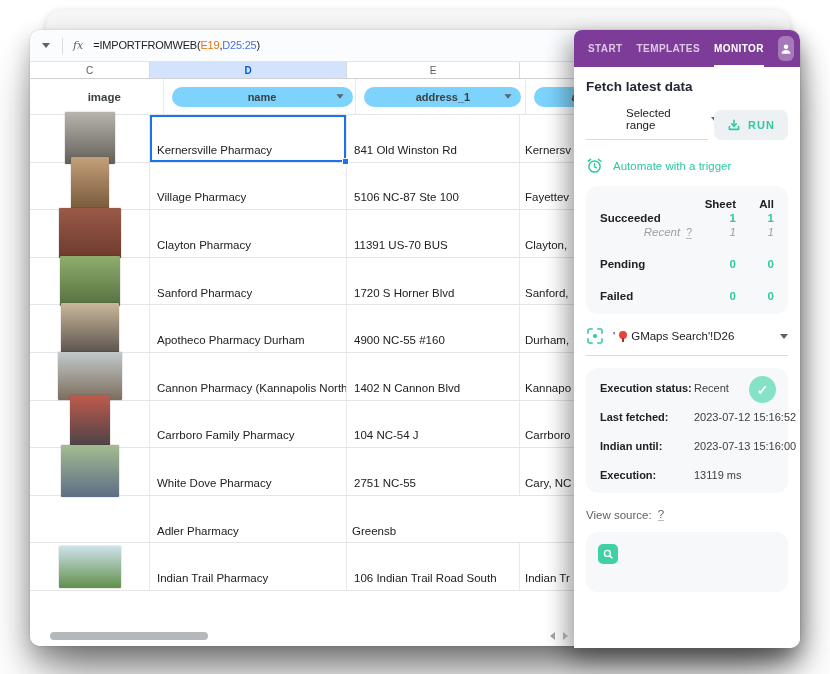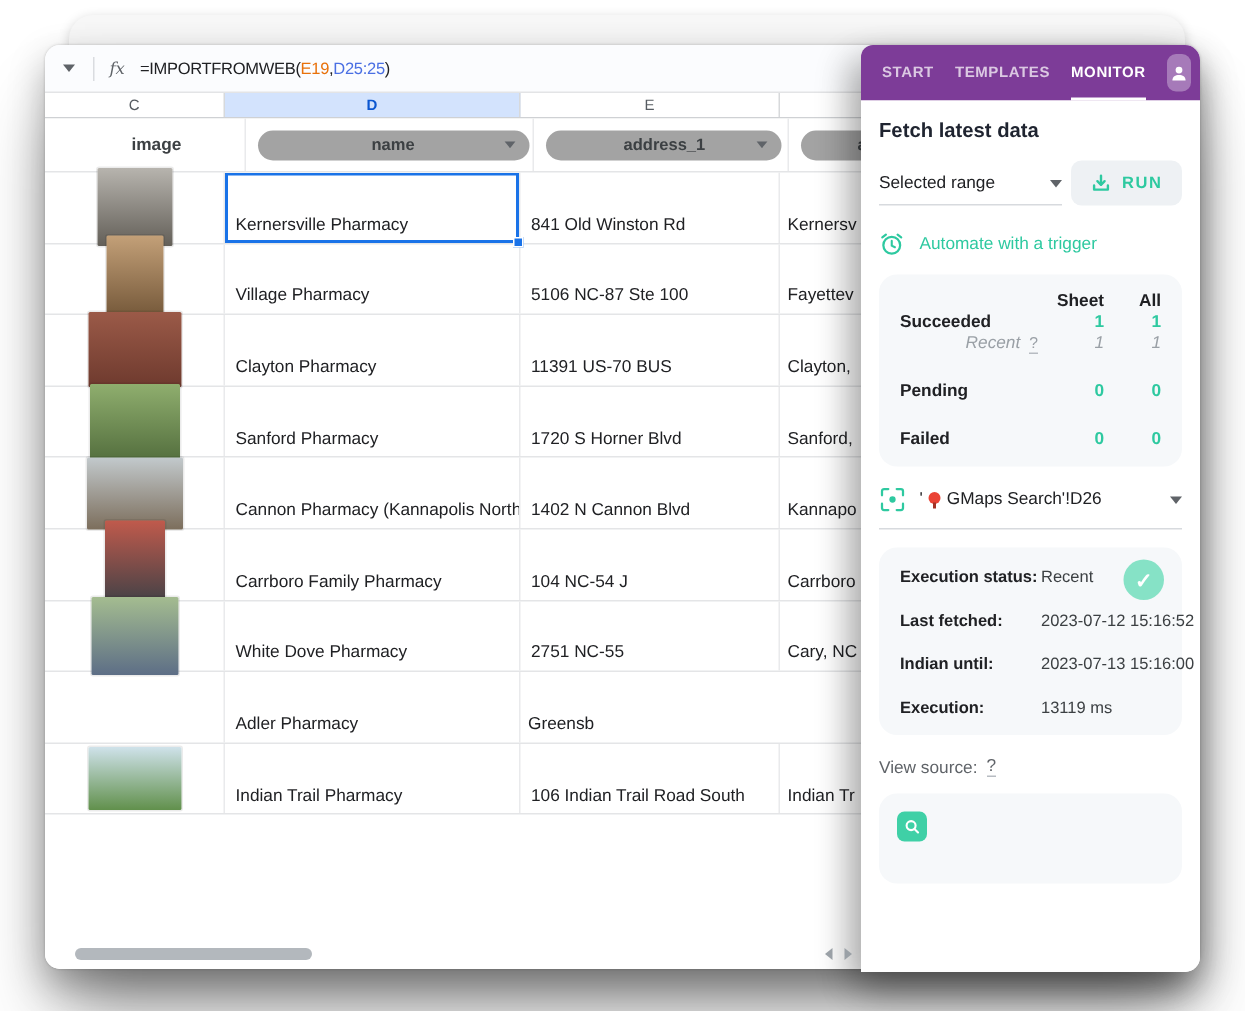--- a/index.html
+++ b/index.html
@@ -17,21 +17,21 @@
   .col-letters{position:absolute;left:0;top:32px;width:100%;height:17px;display:flex;border-bottom:1px solid #cfd1d4;background:#fff;}
   .col-letter{height:100%;border-right:1px solid #d7d9db;font-size:10px;color:#565b61;display:flex;align-items:center;justify-content:center;}
   .col-letter.sel{background:#d3e3fd;color:#0b57d0;font-weight:700;}
   .grid{position:absolute;left:0;top:49px;width:100%;bottom:0;background:#fff;}
   .grow{display:flex;width:100%;border-bottom:1px solid #e4e5e7;}
   .gcell{height:100%;border-right:1px solid #e9eaec;display:flex;align-items:center;overflow:hidden;position:relative;}
   .gcell.c-img{justify-content:center;overflow:visible;}
   .cell-text{font-size:11.5px;color:#202124;white-space:nowrap;margin-top:23px;}
   .filter-row{height:36px;padding-left:16px;}
   .image-hdr{font-size:11.5px;font-weight:700;color:#3c4043;}
-  .chip{height:20px;border-radius:10px;background:#a3a3a3;display:flex;align-items:center;justify-content:center;position:relative;}
+  .chip{height:20px;border-radius:10px;background:#7dd3fc;display:flex;align-items:center;justify-content:center;position:relative;}
   .chip span{font-size:11px;font-weight:700;color:#3c4043;white-space:nowrap;}
   .chip .tri-down{position:absolute;right:9px;border-top-color:#5f6368;transform:scale(.9);}
   .data-row{height:47.6px;}
   .thumb{border-radius:1px;box-shadow:0 0 0 1px rgba(0,0,0,.08);flex:none;}
   .thumb.sel-img{box-shadow:0 0 0 2px #4a90e2;background:#fff;}
   .sel-cell{box-shadow:inset 0 0 0 2px #1a73e8;}
   .sel-handle{position:absolute;right:-3px;bottom:-3px;width:7px;height:7px;background:#1a73e8;border:1.5px solid #fff;z-index:5;}
   .hscroll-thumb{position:absolute;left:20px;bottom:6px;width:158px;height:8px;border-radius:4px;background:#b3b8bd;z-index:6;}
   .scroll-arrows{position:absolute;left:520px;bottom:6px;display:flex;gap:8px;z-index:6;}
   .tri-left{width:0;height:0;border-top:4px solid transparent;border-bottom:4px solid transparent;border-right:5px solid #9aa0a6;}
@@ -40,21 +40,21 @@
   .addon{position:absolute;left:574px;top:30px;width:226px;height:618px;background:#fff;border-radius:8px 10px 10px 0;overflow:hidden;
     box-shadow:-10px 8px 22px rgba(0,0,0,.20),0 14px 26px rgba(0,0,0,.25);}
   .addon-header{position:absolute;left:0;top:0;width:100%;height:37px;display:flex;align-items:center;padding:0 8px 0 14px;}
   .addon-tab{font-size:10px;font-weight:600;letter-spacing:.4px;color:rgba(255,255,255,.72);margin-right:14px;height:100%;display:flex;align-items:center;border-bottom:2.5px solid transparent;padding-top:2px;cursor:default;}
   .addon-tab.active{color:#fff;font-weight:700;border-bottom-color:#fff;}
   .avatar{margin-left:auto;width:25px;height:25px;border-radius:6px;background:rgba(255,255,255,.32);display:flex;align-items:center;justify-content:center;}
   .addon-body{position:absolute;left:0;top:37px;width:100%;bottom:0;background:#fff;padding:12px 12px 0 12px;overflow:hidden;}
   .sec-title{font-size:13.5px;font-weight:700;color:#1f2430;}
   .fetch-row{display:flex;align-items:flex-end;justify-content:space-between;margin-top:13px;}
   .range-select{display:flex;align-items:center;justify-content:space-between;width:122px;padding-bottom:8px;border-bottom:1px solid #d7dade;}
-  .range-select span{font-size:11.5px;color:#202124;}
+  .range-select span{font-size:11.5px;color:#202124;margin-left:40px;}
   .run-btn{width:74px;height:30px;border-radius:7px;background:#eef1f4;display:flex;align-items:center;justify-content:center;gap:7px;cursor:pointer;}
   .run-btn span{font-size:11px;font-weight:700;letter-spacing:1px;color:#2ec9a0;}
   .trigger-row{display:flex;align-items:center;gap:10px;margin-top:17px;}
   .trigger-row span{font-size:11.5px;font-weight:500;color:#2ec9a0;}
   .card{background:#f6f8fa;border-radius:12px;margin-top:12px;padding:12px 14px;position:relative;}
   .stats-grid{display:grid;grid-template-columns:1fr 44px 38px;align-items:baseline;}
   .stats-grid .hdr{font-size:11.5px;font-weight:700;color:#202124;text-align:right;}
   .stat-label{font-size:11.5px;font-weight:700;color:#202124;}
   .stat-label.muted{font-weight:400;font-style:italic;color:#9aa0a6;}
   .stat-val{font-size:11.5px;font-weight:600;color:#2ec9a0;text-align:right;}
@@ -170,20 +170,34 @@
           </div>
           <div class="gcell" style="width: 173px; padding-left: 7px;">
             <span class="cell-text">1720 S Horner Blvd</span>
           </div>
           <div class="gcell" style="width: 280px; padding-left: 5px;">
             <span class="cell-text">Sanford,</span>
           </div>
         </div>
         <div class="grow data-row">
           <div class="gcell c-img" style="width: 120px;">
+            <div class="thumb" style="width: 58px; height: 52px; background: linear-gradient(rgb(203, 183, 156), rgb(85, 80, 74));"></div>
+          </div>
+          <div class="gcell" style="width: 197px; padding-left: 7px;">
+            <span class="cell-text">Apotheco Pharmacy Durham</span>
+          </div>
+          <div class="gcell" style="width: 173px; padding-left: 7px;">
+            <span class="cell-text">4900 NC-55 #160</span>
+          </div>
+          <div class="gcell" style="width: 280px; padding-left: 5px;">
+            <span class="cell-text">Durham,</span>
+          </div>
+        </div>
+        <div class="grow data-row">
+          <div class="gcell c-img" style="width: 120px;">
             <div class="thumb" style="width: 64px; height: 48px; background: linear-gradient(rgb(194, 201, 204), rgb(124, 110, 92));"></div>
           </div>
           <div class="gcell" style="width: 197px; padding-left: 7px;">
             <span class="cell-text">Cannon Pharmacy (Kannapolis North)</span>
           </div>
           <div class="gcell" style="width: 173px; padding-left: 7px;">
             <span class="cell-text">1402 N Cannon Blvd</span>
           </div>
           <div class="gcell" style="width: 280px; padding-left: 5px;">
             <span class="cell-text">Kannapo</span>

